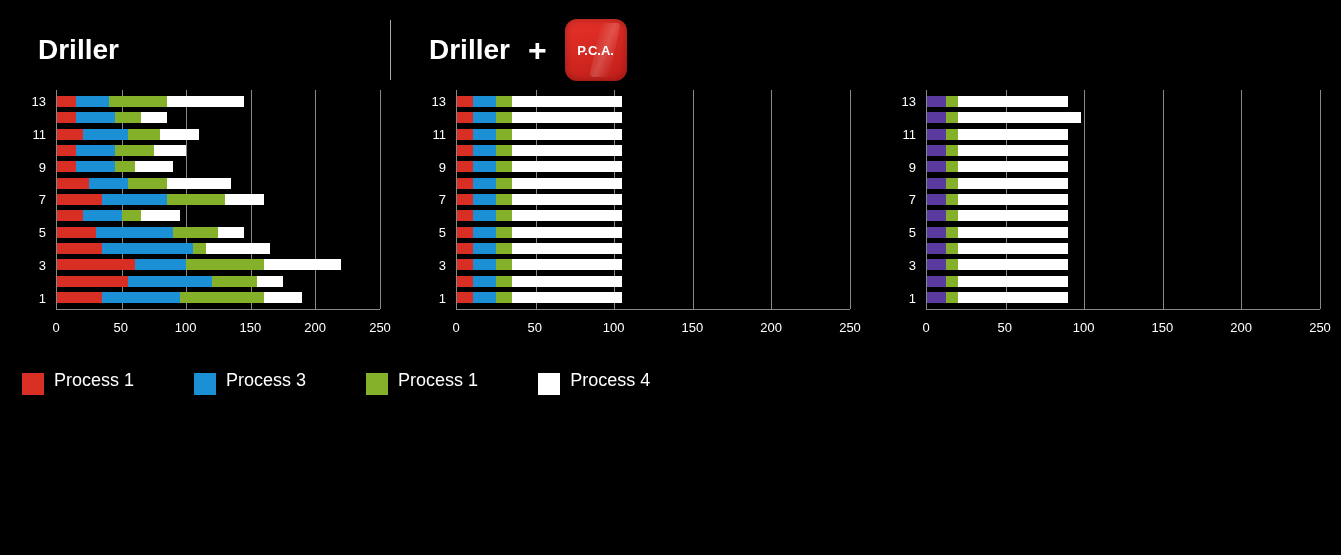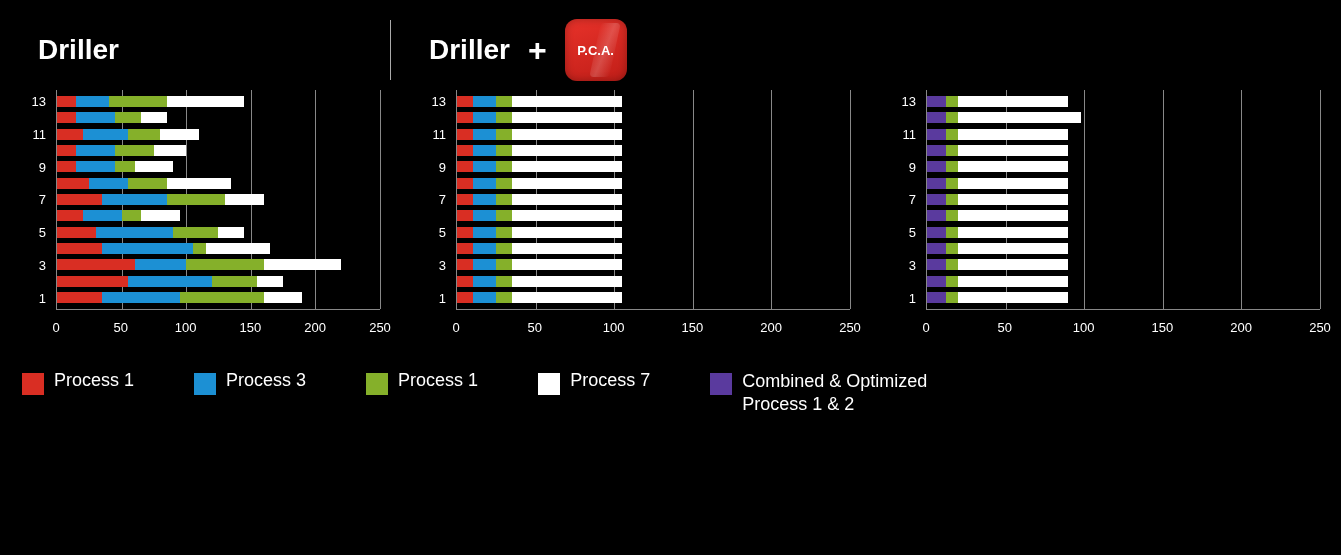--- a/index.html
+++ b/index.html
@@ -491,19 +491,15 @@
   <div class="legend-item">
     <div class="swatch c-p2"></div>
     <span>Process 3</span>
   </div>
   <div class="legend-item">
     <div class="swatch c-p3"></div>
     <span>Process 1</span>
   </div>
   <div class="legend-item">
     <div class="swatch c-p4"></div>
-    <span>Process 7</span>
-  </div>
-  <div class="legend-item combined">
-    <div class="swatch c-pc"></div>
-    <span>Combined &amp; Optimized Process 1 &amp; 2</span>
+    <span>Process 4</span>
   </div>
 </div>
 
 </body></html>

